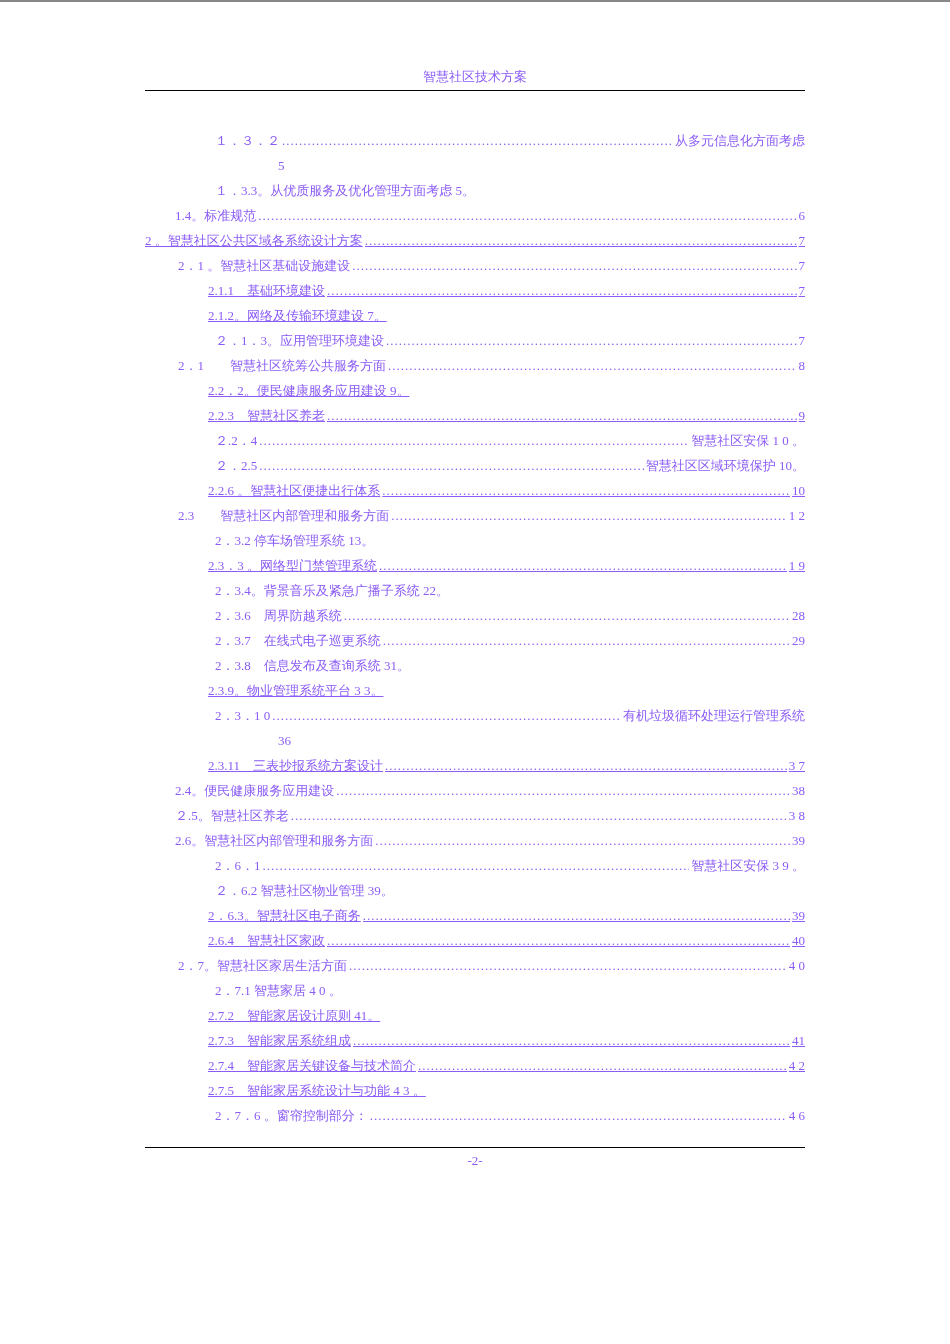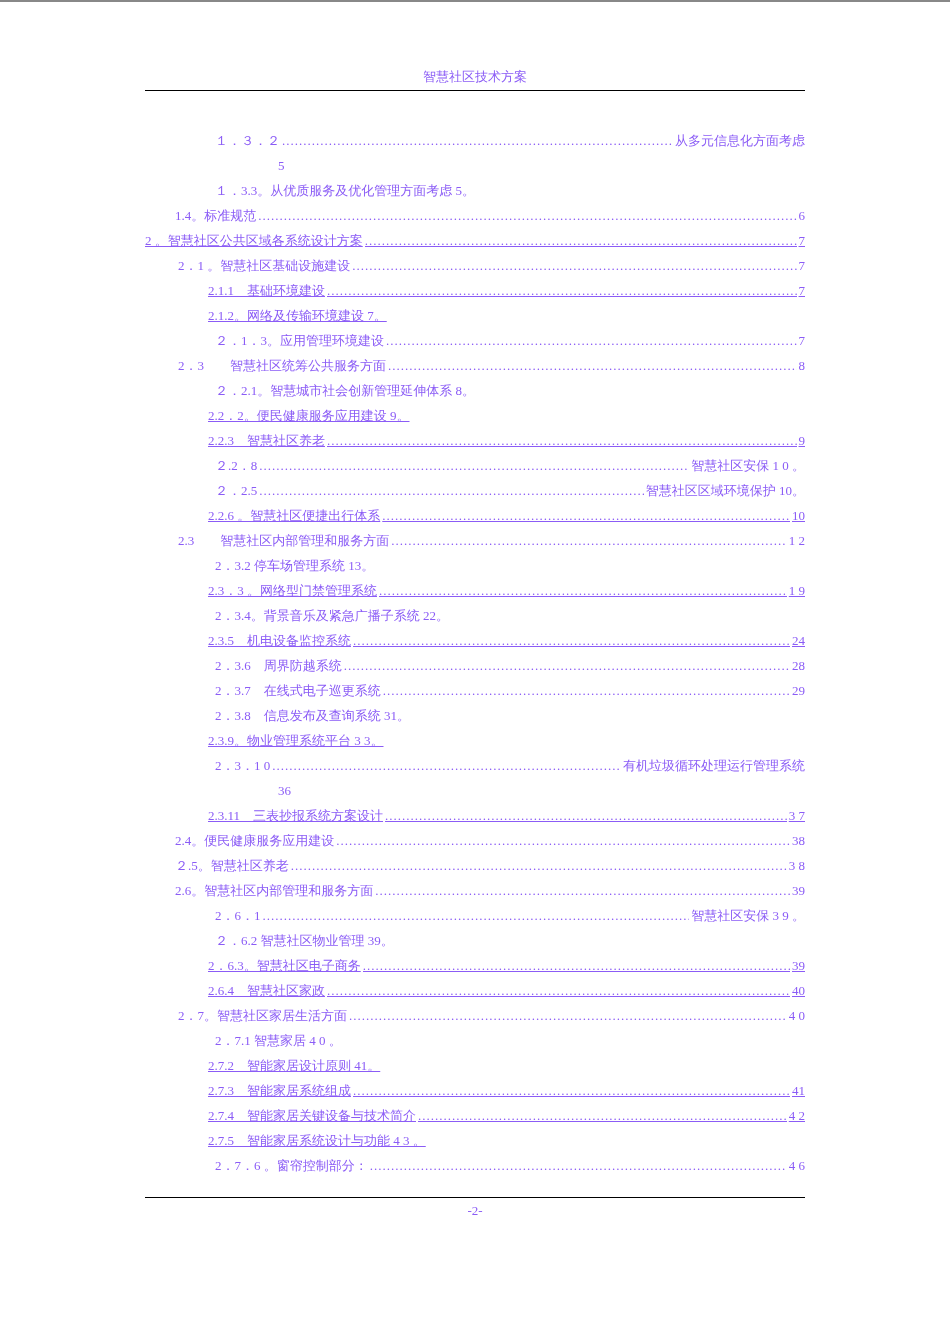--- a/index.html
+++ b/index.html
@@ -121,39 +121,35 @@
         <div class="toc-row ind-3 no-leader">
     <span class="left">2.1.2。网络及传输环境建设 7。</span>
 
   </div>
         <div class="toc-row ind-4">
     <span class="left">２．1．3。应用管理环境建设</span>
     <span class="leader"></span>
     <span class="right">7</span>
   </div>
         <div class="toc-row ind-2">
-    <span class="left">2．3　　智慧社区统筹公共服务方面</span>
+    <span class="left">2．1　　智慧社区统筹公共服务方面</span>
     <span class="leader"></span>
     <span class="right">8</span>
   </div>
-        <div class="toc-row ind-4 no-leader">
-    <span class="left">２．2.1。智慧城市社会创新管理延伸体系 8。</span>
-
-  </div>
         <div class="toc-row ind-3 no-leader">
     <span class="left">2.2．2。便民健康服务应用建设 9。</span>
 
   </div>
         <div class="toc-row ind-3">
     <span class="left">2.2.3　智慧社区养老</span>
     <span class="leader"></span>
     <span class="right">9</span>
   </div>
         <div class="toc-row ind-4">
-    <span class="left">２.2．8</span>
+    <span class="left">２.2．4</span>
     <span class="leader"></span>
     <span class="right">智慧社区安保 1 0 。</span>
   </div>
         <div class="toc-row ind-4">
     <span class="left">２．2.5</span>
     <span class="leader"></span>
     <span class="right">智慧社区区域环境保护 10。</span>
   </div>
         <div class="toc-row ind-3">
     <span class="left">2.2.6 。智慧社区便捷出行体系</span>
@@ -170,25 +166,20 @@
 
   </div>
         <div class="toc-row ind-3">
     <span class="left">2.3．3 。网络型门禁管理系统</span>
     <span class="leader"></span>
     <span class="right">1 9</span>
   </div>
         <div class="toc-row ind-4 no-leader">
     <span class="left">2．3.4。背景音乐及紧急广播子系统 22。</span>
 
-  </div>
-        <div class="toc-row ind-3">
-    <span class="left">2.3.5　机电设备监控系统</span>
-    <span class="leader"></span>
-    <span class="right">24</span>
   </div>
         <div class="toc-row ind-4">
     <span class="left">2．3.6　周界防越系统</span>
     <span class="leader"></span>
     <span class="right">28</span>
   </div>
         <div class="toc-row ind-4">
     <span class="left">2．3.7　在线式电子巡更系统</span>
     <span class="leader"></span>
     <span class="right">29</span>

